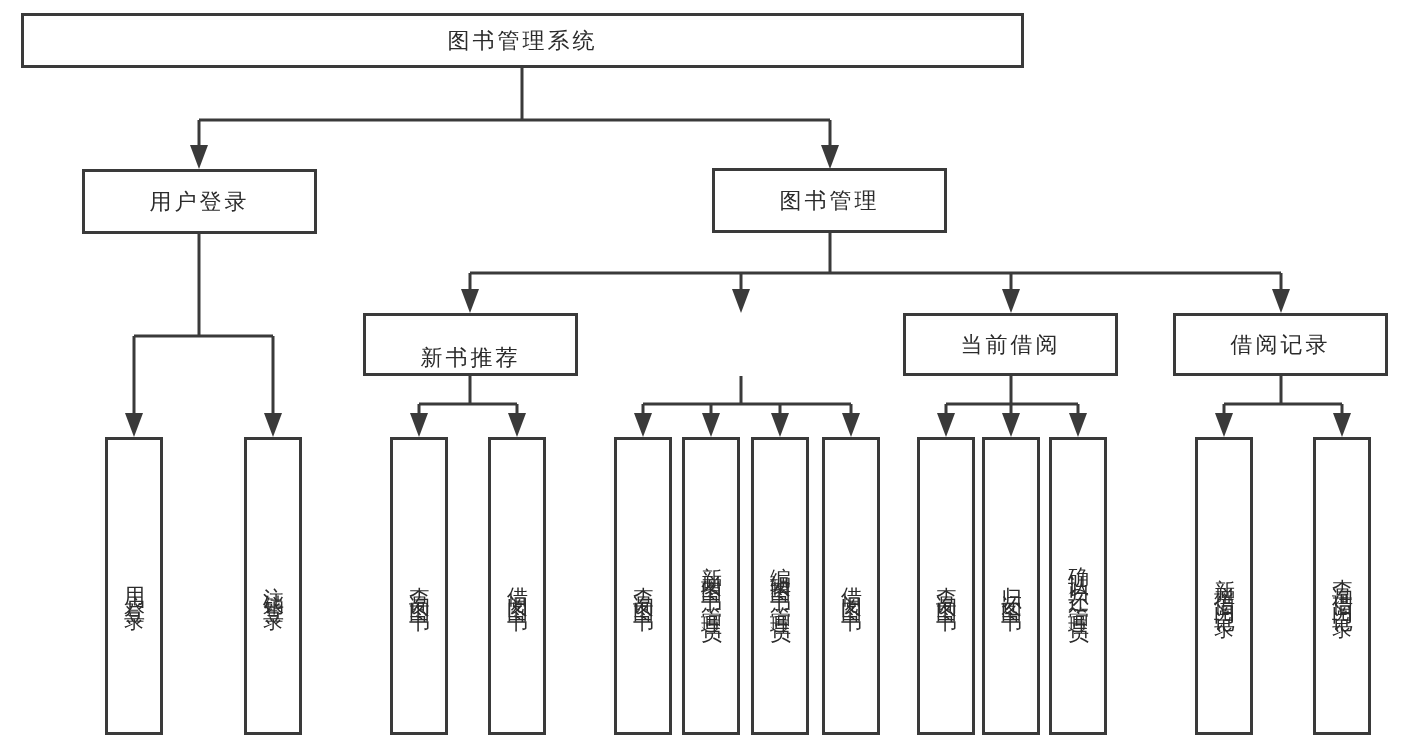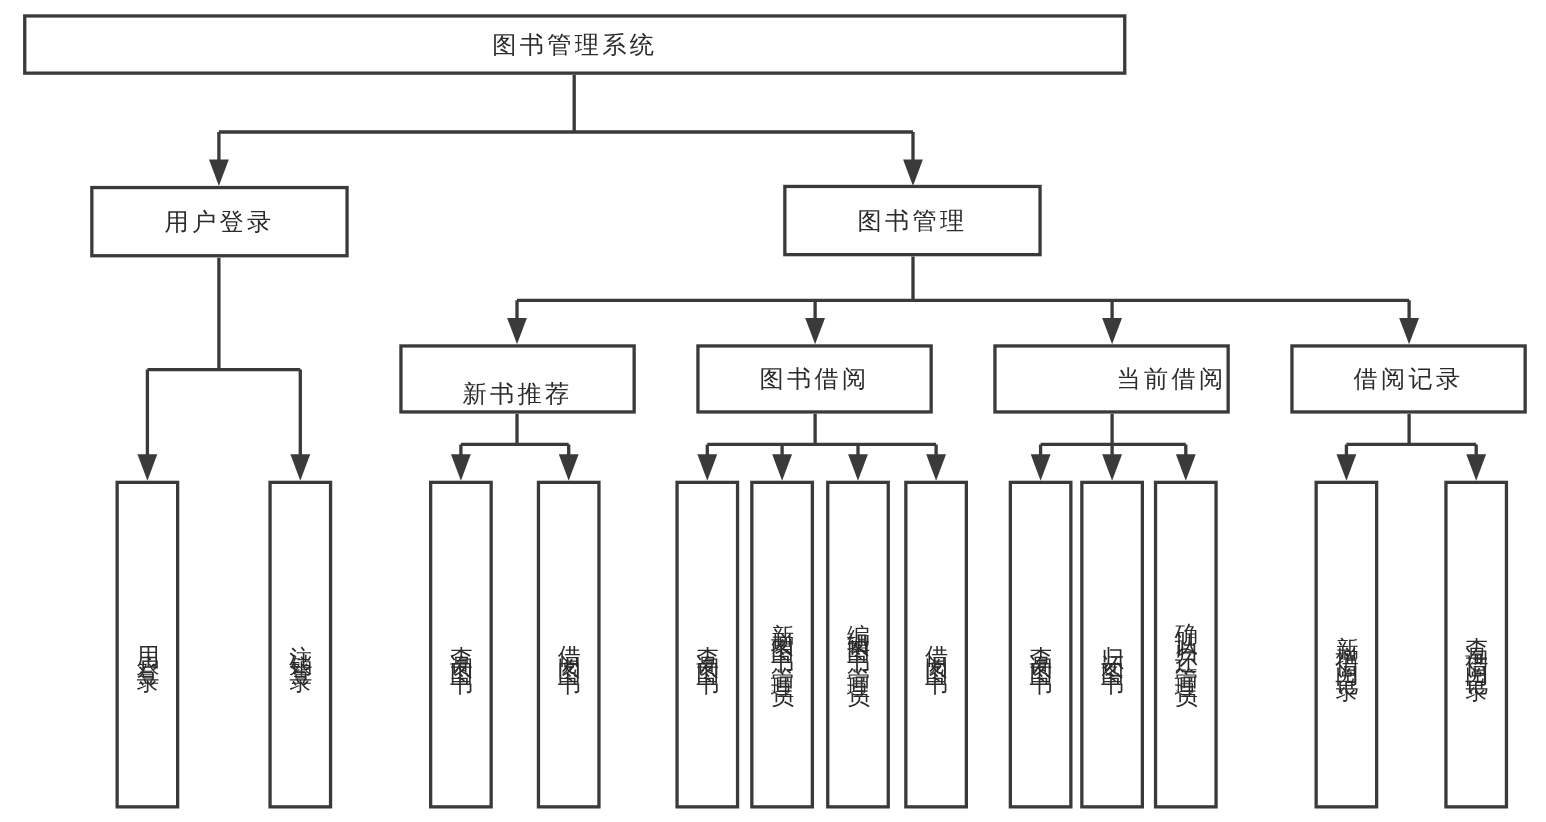--- a/index.html
+++ b/index.html
@@ -54,21 +54,21 @@
     color: #b3b3b3;
     white-space: nowrap;
     z-index: 5;
   }
   
   .root-box   { left: 21px;  top: 13px;  width: 1003px; height: 55px; }
   .l2-a       { left: 82px;  top: 169px; width: 235px;  height: 65px; }
   .l2-b       { left: 712px; top: 168px; width: 235px;  height: 65px; justify-content: center; }
   .l3         { top: 313px;  width: 215px; height: 63px; }
   .l3-a { left: 363px; align-items: flex-end; }  .l3-b { left: 633px; }
-  .l3-c { left: 903px; justify-content: flex-end; }  .l3-d { left: 1173px; }
+  .l3-c { left: 903px; }  .l3-d { left: 1173px; }
   .leaf       { top: 437px;  width: 58px; height: 298px; }
 </style>
 </head>
 <body>
 
 <div class="canvas">
 
   <svg class="connectors" viewBox="0 0 1405 747" fill="none">
 
     <g>
@@ -126,23 +126,20 @@
   <div class="node hbox l2-a">
     <span class="label">用户登录</span>
   </div>
   <div class="node hbox l2-b">
     <span class="label">图书管理</span>
   </div>
 
   <div class="node hbox l3 l3-a">
     <span class="label">新书推荐</span>
   </div>
-  <div class="node hbox l3 l3-b">
-    <span class="label">图书借阅</span>
-  </div>
   <div class="node hbox l3 l3-c">
     <span class="label">当前借阅</span>
   </div>
   <div class="node hbox l3 l3-d">
     <span class="label">借阅记录</span>
   </div>
 
   <div class="node vbox leaf" style="left:105px">
     <span class="label">用户登录</span>
   </div>

